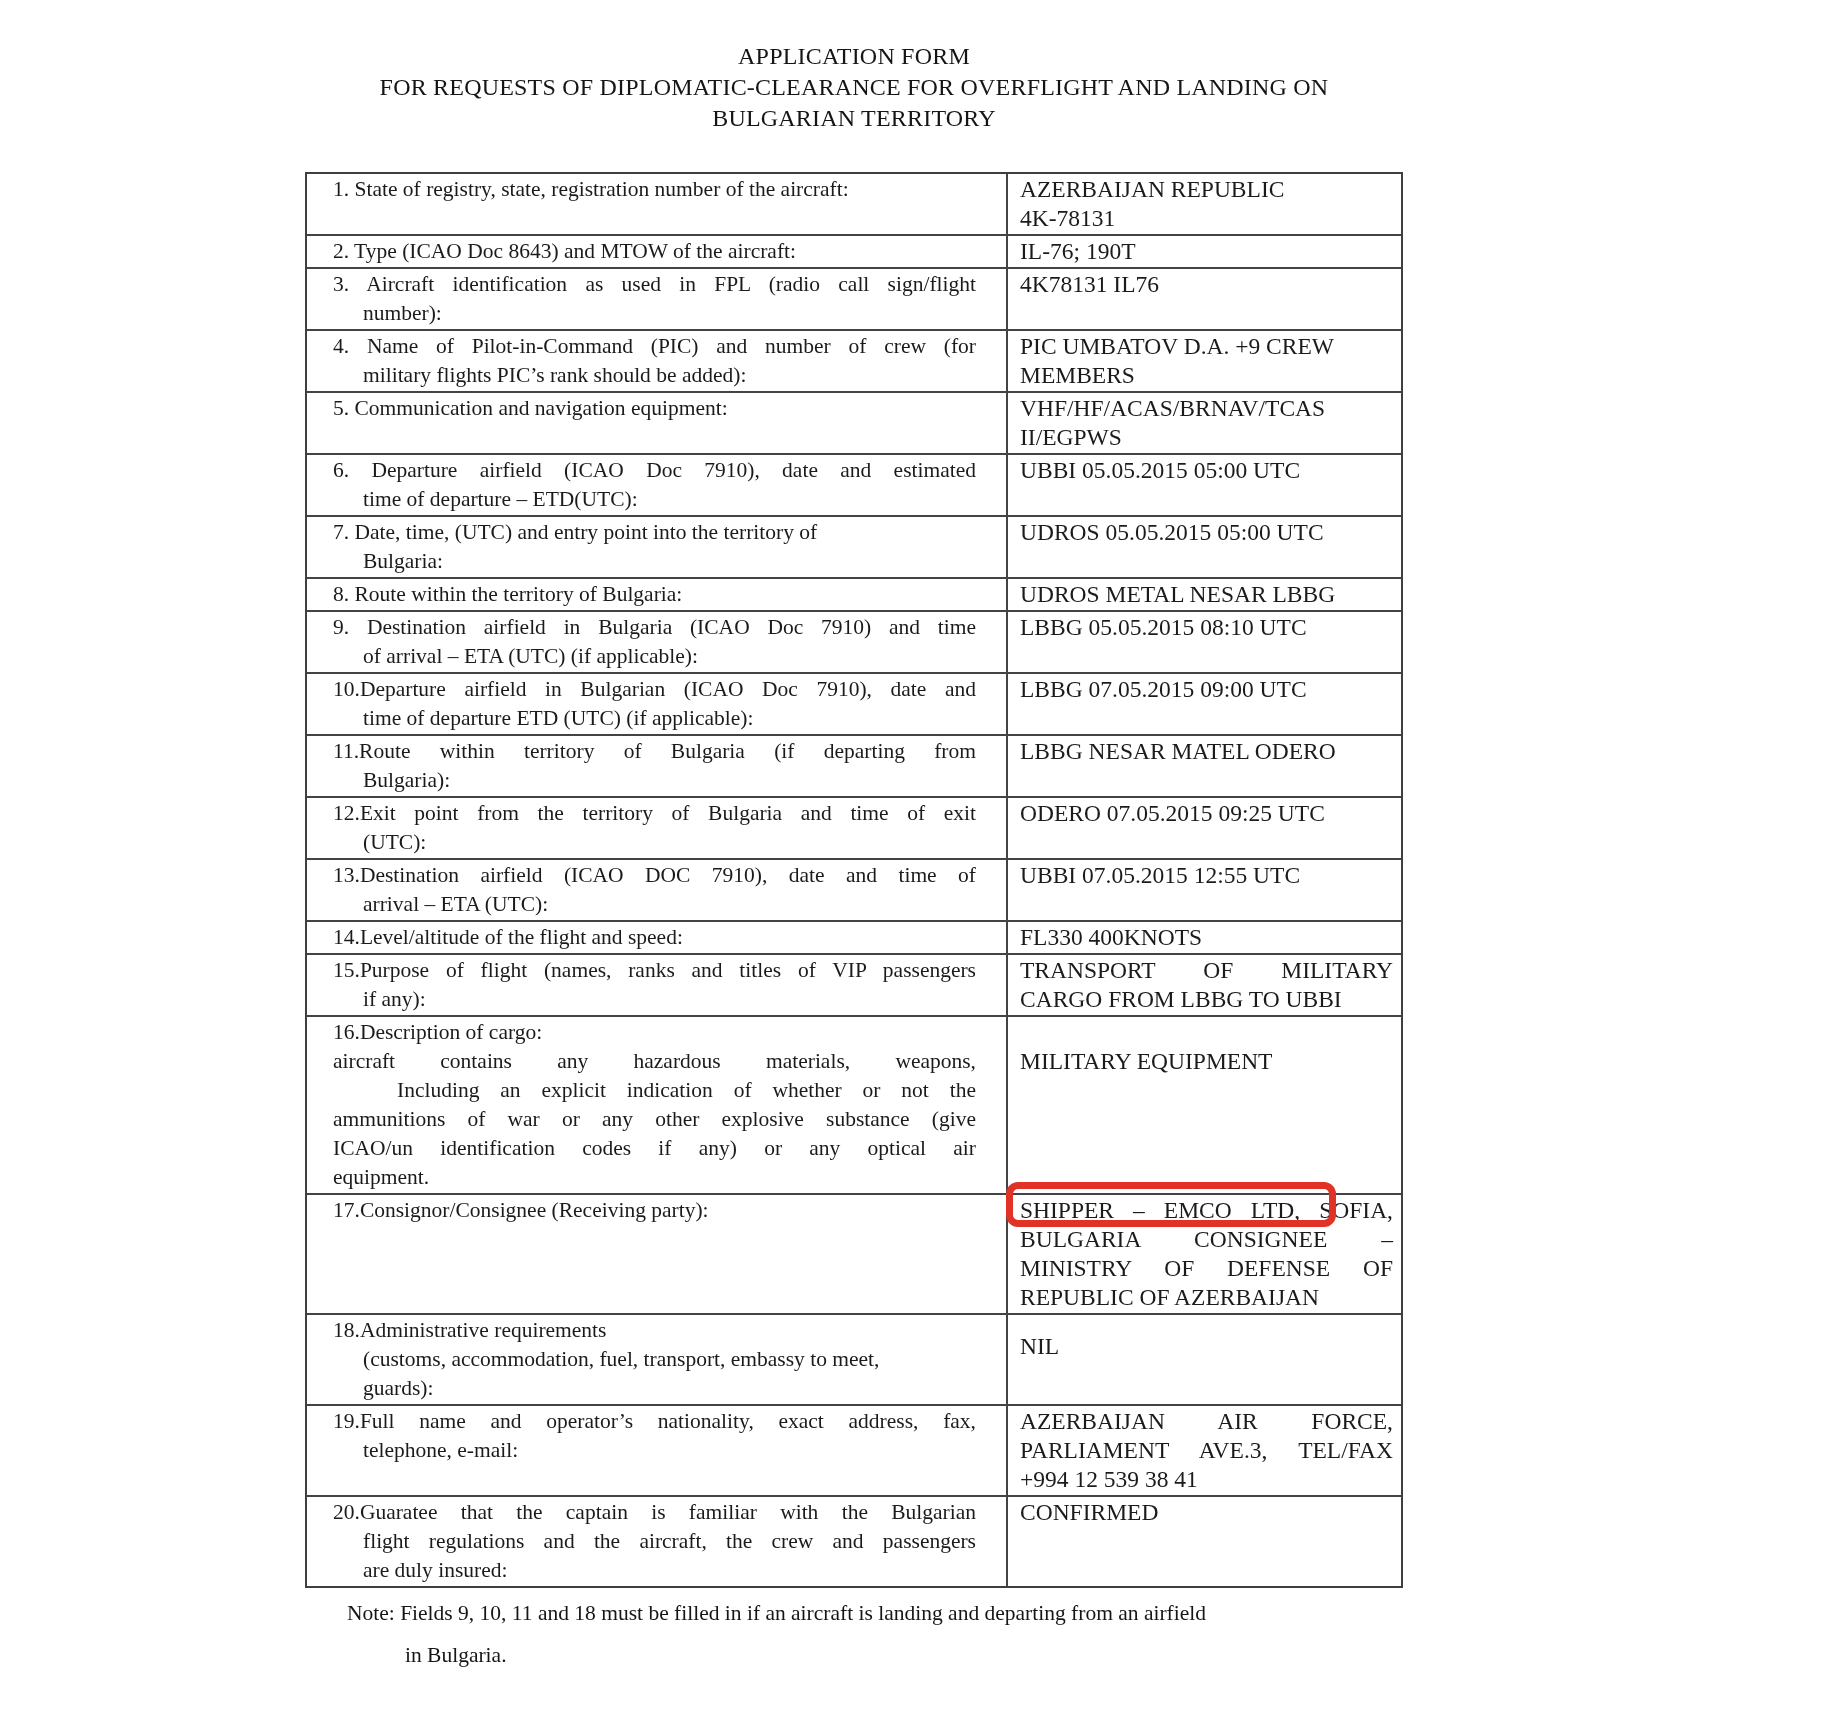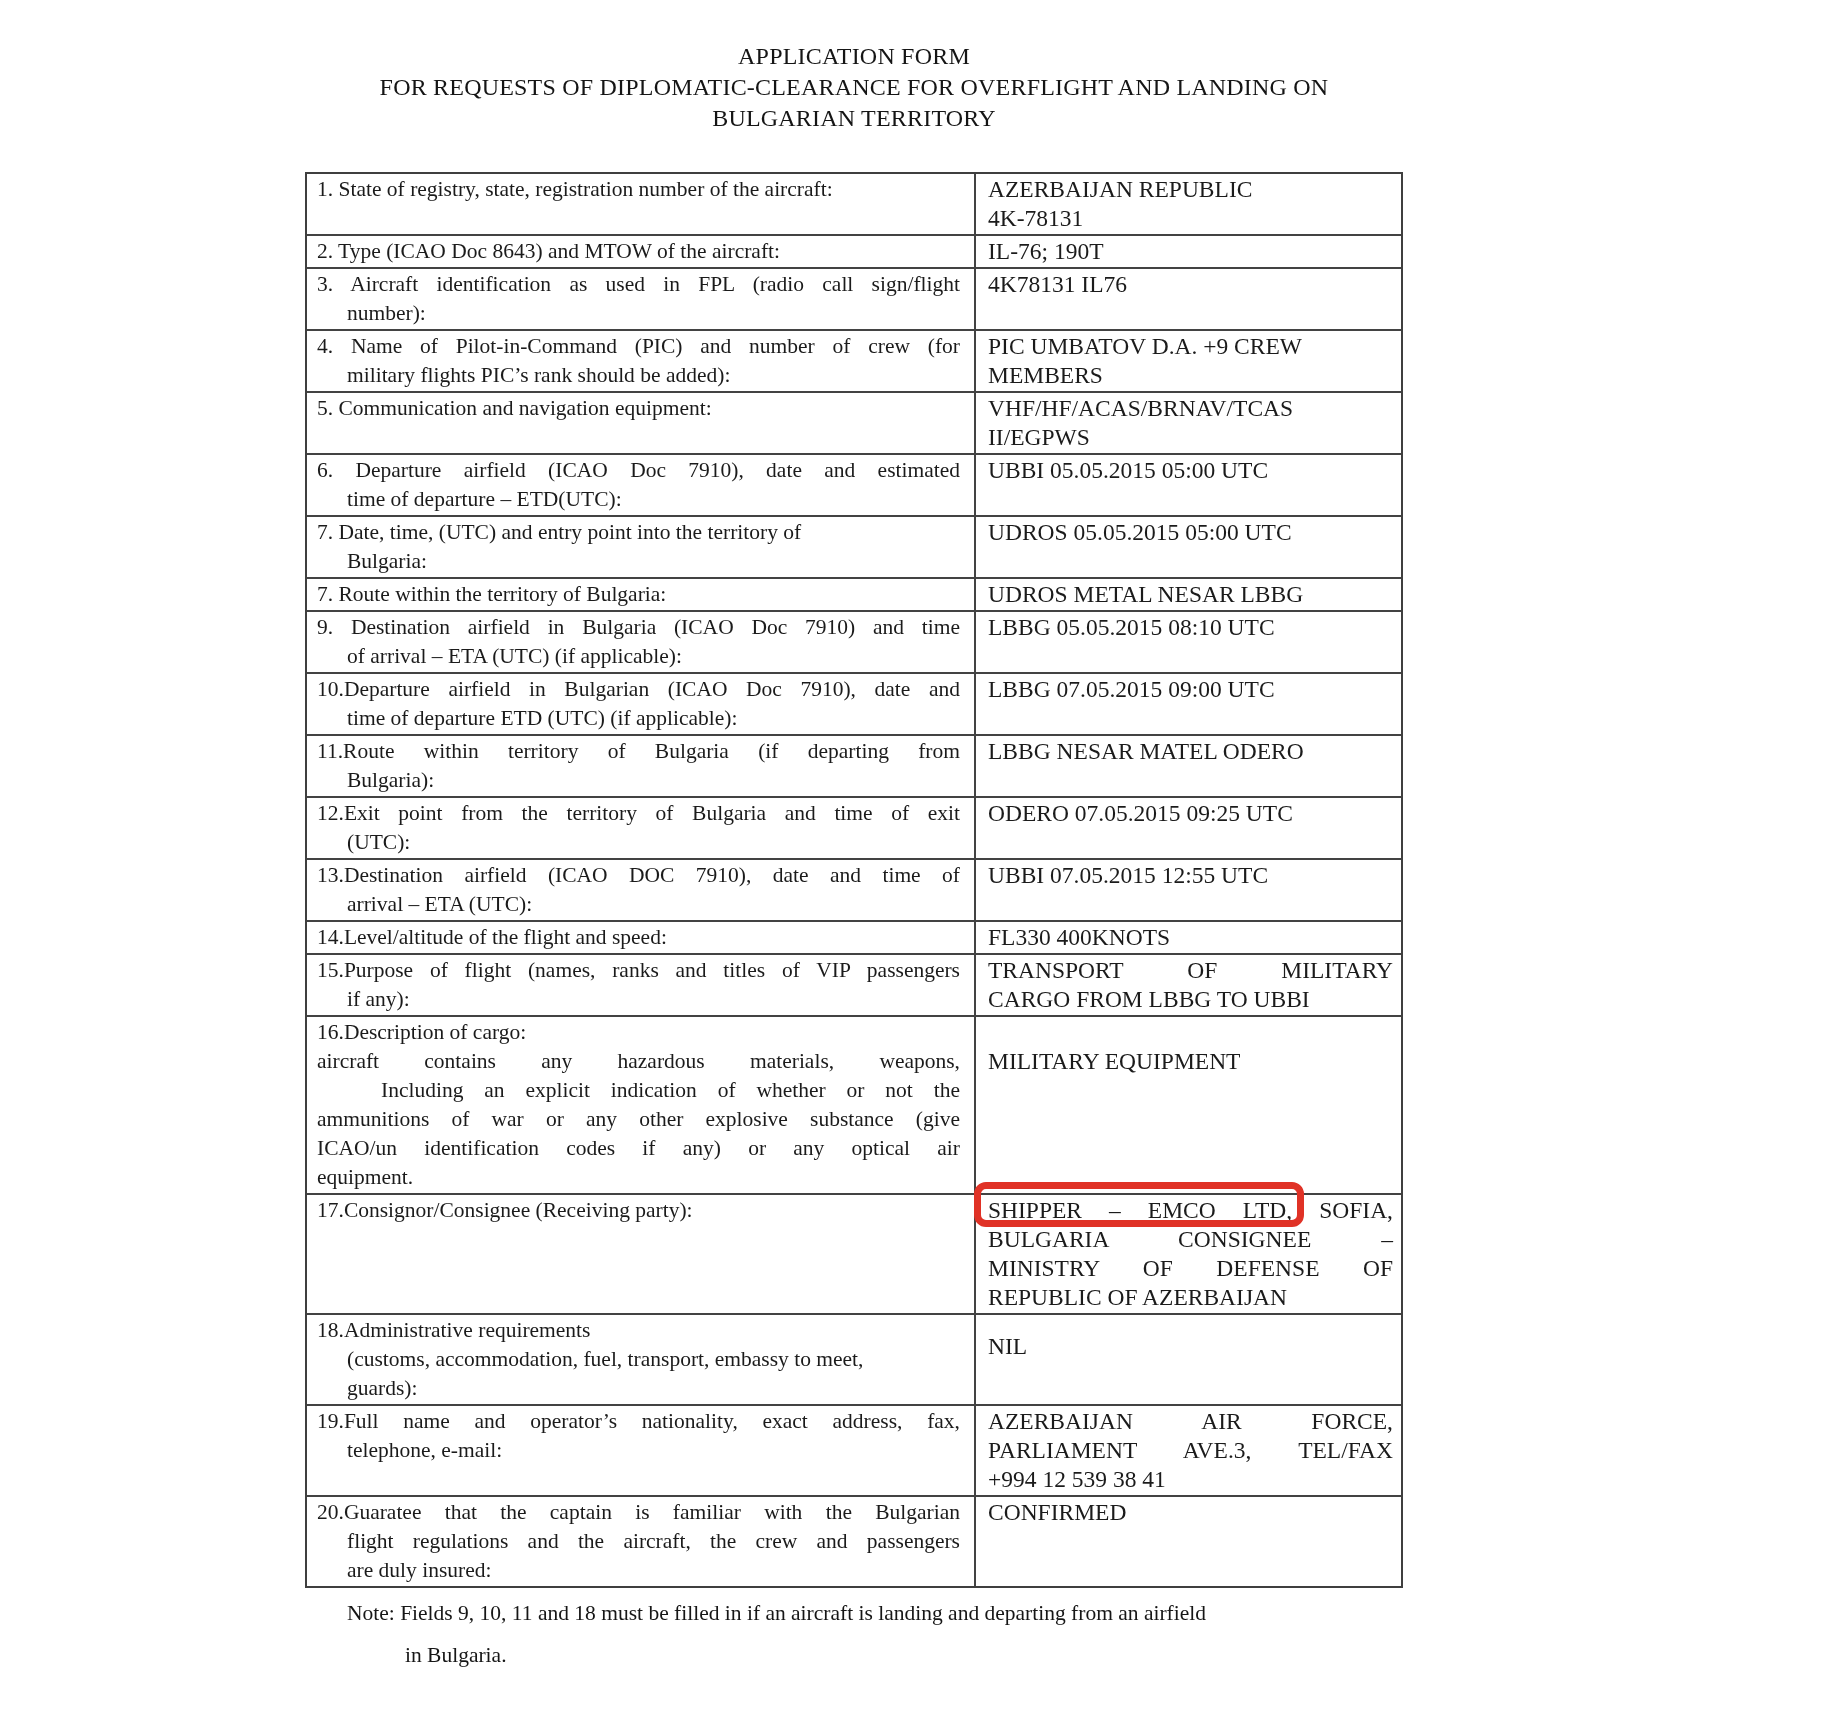--- a/index.html
+++ b/index.html
@@ -12,21 +12,21 @@
     position:absolute;left:305px;top:41px;width:1098px;
     text-align:center;font-size:24px;line-height:31px;letter-spacing:0.2px;
     color:#151515;
   }
   .form-table{
     position:absolute;left:305px;top:172px;width:1098px;
     border:2px solid #3f3f3f;box-sizing:border-box;background:#ffffff;
   }
   .form-row{display:flex;border-top:2px solid #434343;}
   .form-row:first-child{border-top:none;}
-  .cell{box-sizing:border-box;}
+  .cell{box-sizing:border-box;margin-left:16px;}
   .label-cell{
     width:667px;padding:1px 14px 1px 10px;
     font-size:21.5px;line-height:29px;
   }
   .value-cell{
     flex:1;border-left:2px solid #434343;position:relative;
     padding:1px 8px 1px 12px;
     font-size:23.5px;line-height:29px;
   }
   .ln{text-align:justify;text-align-last:left;}
@@ -114,21 +114,21 @@
         <div class="cell label-cell">
           <div class="ln i0">7. Date, time, (UTC) and entry point into the territory of</div>
           <div class="ln i1">Bulgaria:</div>
         </div>
         <div class="cell value-cell">
           <div class="ln i0">UDROS 05.05.2015 05:00 UTC</div>
         </div>
       </div>
       <div class="form-row">
         <div class="cell label-cell">
-          <div class="ln i0">7. Route within the territory of Bulgaria:</div>
+          <div class="ln i0">8. Route within the territory of Bulgaria:</div>
         </div>
         <div class="cell value-cell">
           <div class="ln i0">UDROS METAL NESAR LBBG</div>
         </div>
       </div>
       <div class="form-row">
         <div class="cell label-cell">
           <div class="ln i0 j">9. Destination airfield in Bulgaria (ICAO Doc 7910) and time</div>
           <div class="ln i1">of arrival – ETA (UTC) (if applicable):</div>
         </div>

